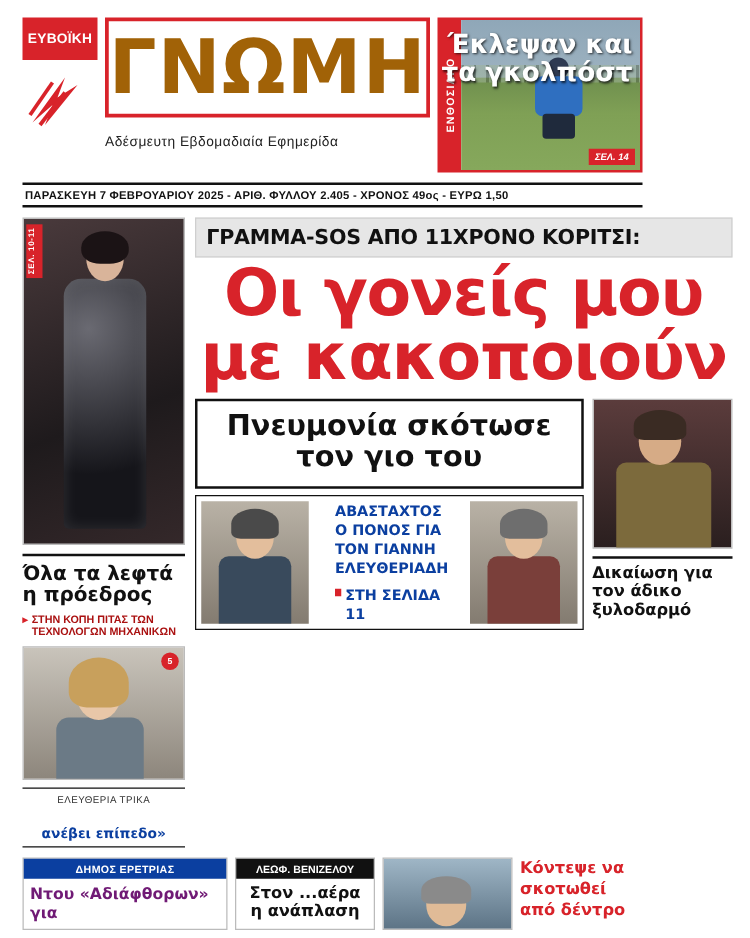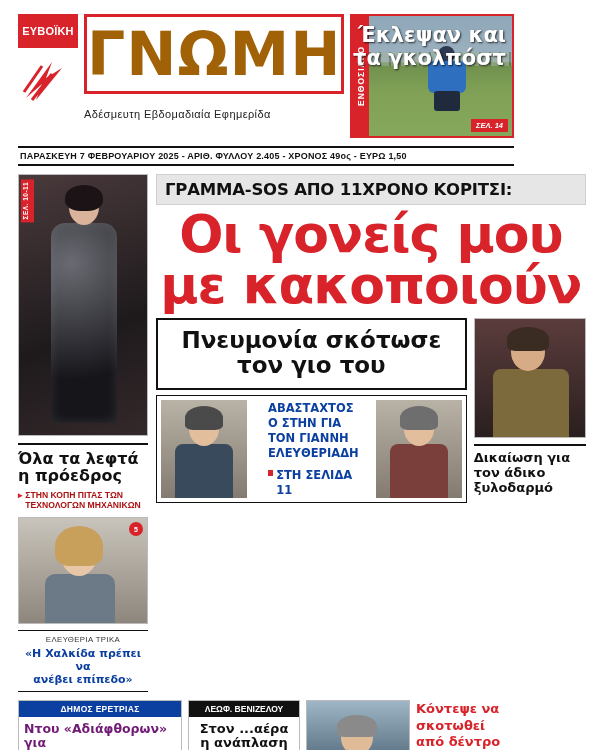--- a/index.html
+++ b/index.html
@@ -240,21 +240,21 @@
       <div class="photo2">
         <div class="p2-body"></div>
         <div class="p2-head"></div>
         <div class="p2-hair"></div>
         <div class="badge">5</div>
       </div>
 
       <div class="caption-box">
         <div class="who">ΕΛΕΥΘΕΡΙΑ ΤΡΙΚΑ</div>
         <div class="quote">
-          <span>«Η Χαλκίδα πρέπει να</span><br>
+          <br>
           <span>ανέβει επίπεδο»</span>
         </div>
       </div>
     </div>
 
     <div class="col-main">
 
       <div class="kicker">
         <span>ΓΡΑΜΜΑ-SOS ΑΠΟ 11ΧΡΟΝΟ ΚΟΡΙΤΣΙ:</span>
       </div>
@@ -274,21 +274,21 @@
           </div>
 
           <div class="mid-photos">
             <div class="mp">
               <div class="b"></div>
                 <div class="h"></div>
                 <div class="hr"></div>
             </div>
             <div class="mid-quote">
               <div>ΑΒΑΣΤΑΧΤΟΣ</div>
-              <div>Ο ΣΤΗΝ ΓΙΑ</div>
+              <div>Ο ΠΟΝΟΣ ΓΙΑ</div>
               <div>ΤΟΝ ΓΙΑΝΝΗ</div>
               <div>ΕΛΕΥΘΕΡΙΑΔΗ</div>
               <div class="ref">
                 <span class="sq"></span>
                 <span>ΣΤΗ ΣΕΛΙΔΑ 11</span>
               </div>
             </div>
             <div class="mp two">
               <div class="b"></div>
                 <div class="h"></div>

